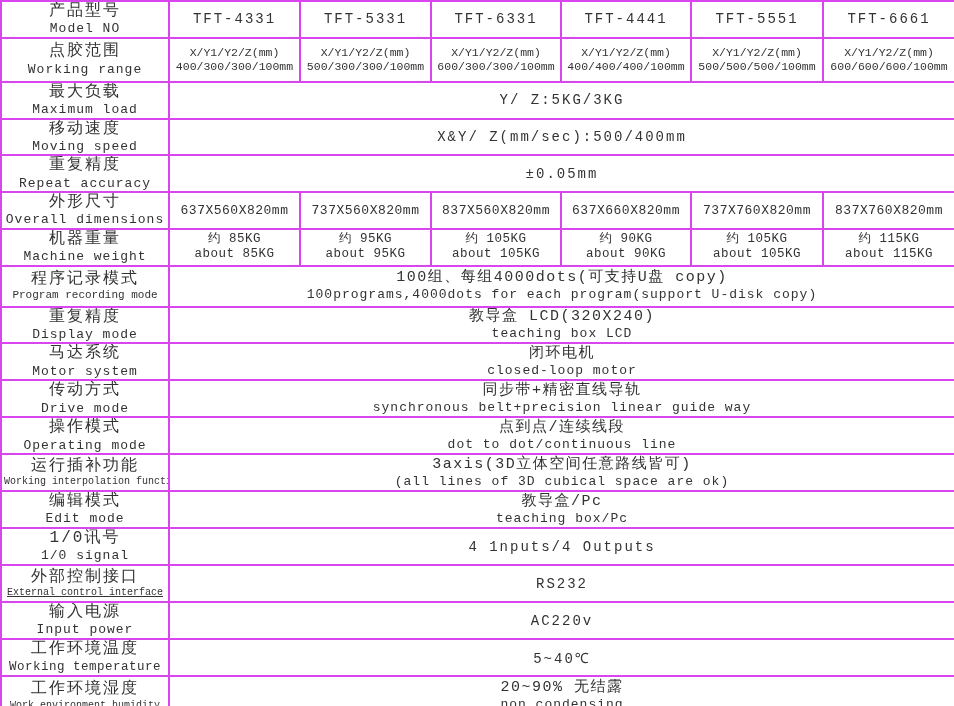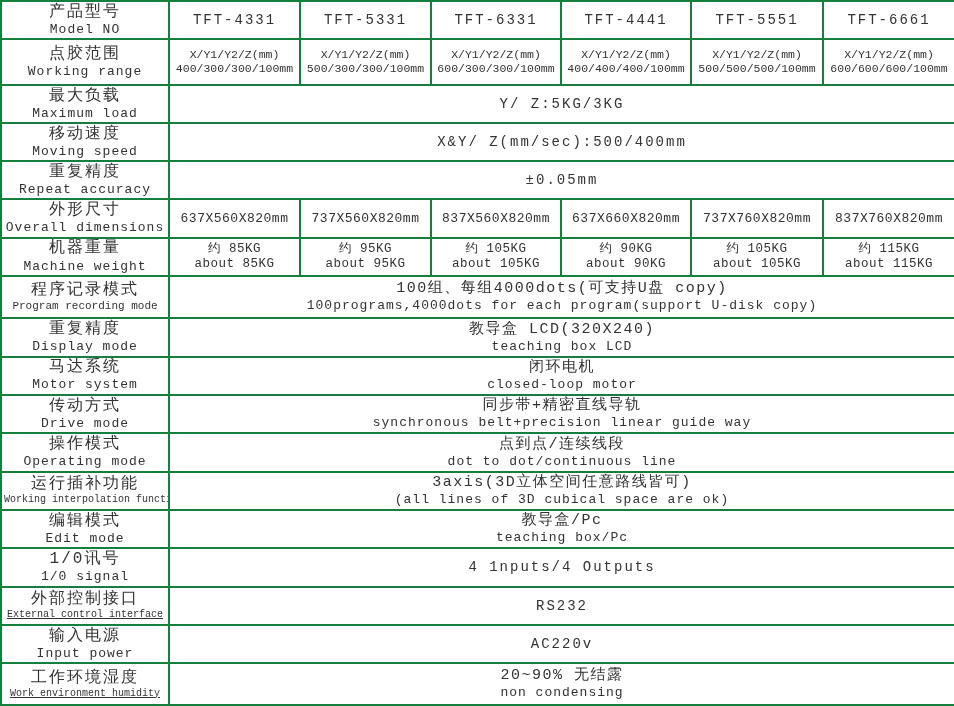--- a/index.html
+++ b/index.html
@@ -1,19 +1,19 @@
 <!DOCTYPE html>
 <html><head>
 <meta charset="utf-8">
 <style>
   html,body{margin:0;padding:0;background:#fff;}
   body{width:954px;height:706px;overflow:hidden;
        font-family:"Liberation Mono","DejaVu Sans Mono",monospace;color:#333;}
   table{border-collapse:collapse;table-layout:fixed;width:954px;height:706px;background:#fff;}
-  td{border:2px solid #15803d;padding:0 2px;text-align:center;vertical-align:middle;overflow:hidden;}
+  td{border:2px solid #d946ef;padding:0 2px;text-align:center;vertical-align:middle;overflow:hidden;}
   .line{display:block;line-height:1.2;white-space:nowrap;}
   
   .zh{font-size:16px;letter-spacing:2px;}
   .en{font-size:13px;letter-spacing:1px;}
   .en-md{font-size:12.5px;letter-spacing:0.5px;}
   .en-sm{font-size:11px;letter-spacing:0;}
   .en-xsm{font-size:10px;letter-spacing:0;text-decoration:underline;}
   .en-xs{font-size:10px;letter-spacing:0;}
   
   .c-model{font-size:14px;letter-spacing:2px;}
@@ -245,20 +245,27 @@
   </tr>
 
   <tr style="height:37px">
     <td>
       <span class="line zh">输入电源</span>
       <span class="line en">Input power</span>
     </td>
     <td colspan="6" class="v1">AC220v</td>
   </tr>
 
+  <tr style="height:37px">
+    <td>
+      <span class="line zh">工作环境温度</span>
+      <span class="line en-md">Working temperature</span>
+    </td>
+    <td colspan="6" class="v1">5~40℃</td>
+  </tr>
 
   <tr style="height:40px">
     <td>
       <span class="line zh">工作环境湿度</span>
       <span class="line en-xsm">Work environment humidity</span>
     </td>
     <td colspan="6">
       <span class="line vzh">20~90% 无结露</span>
       <span class="line ven">non condensing</span>
     </td>

